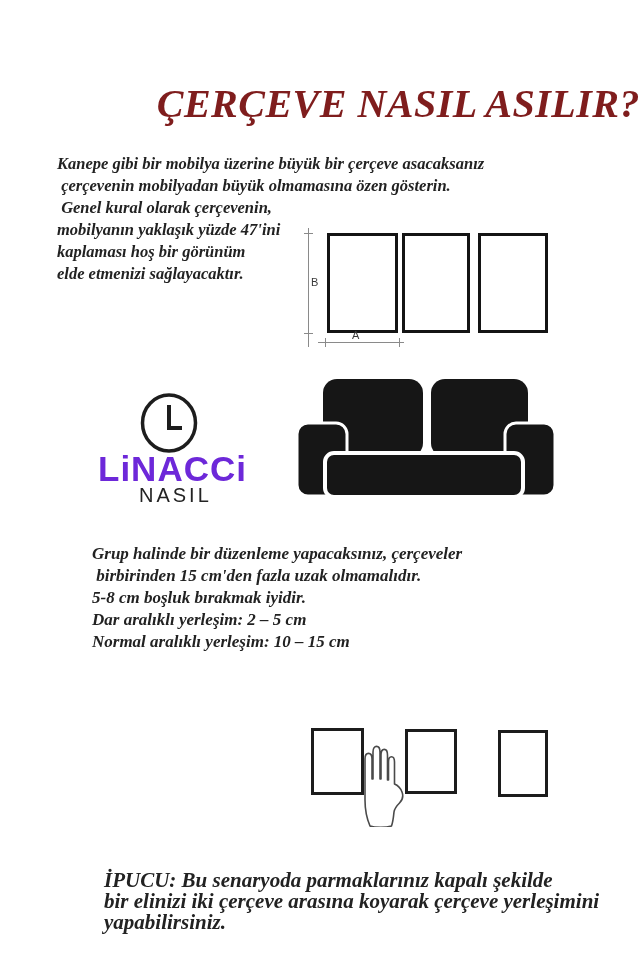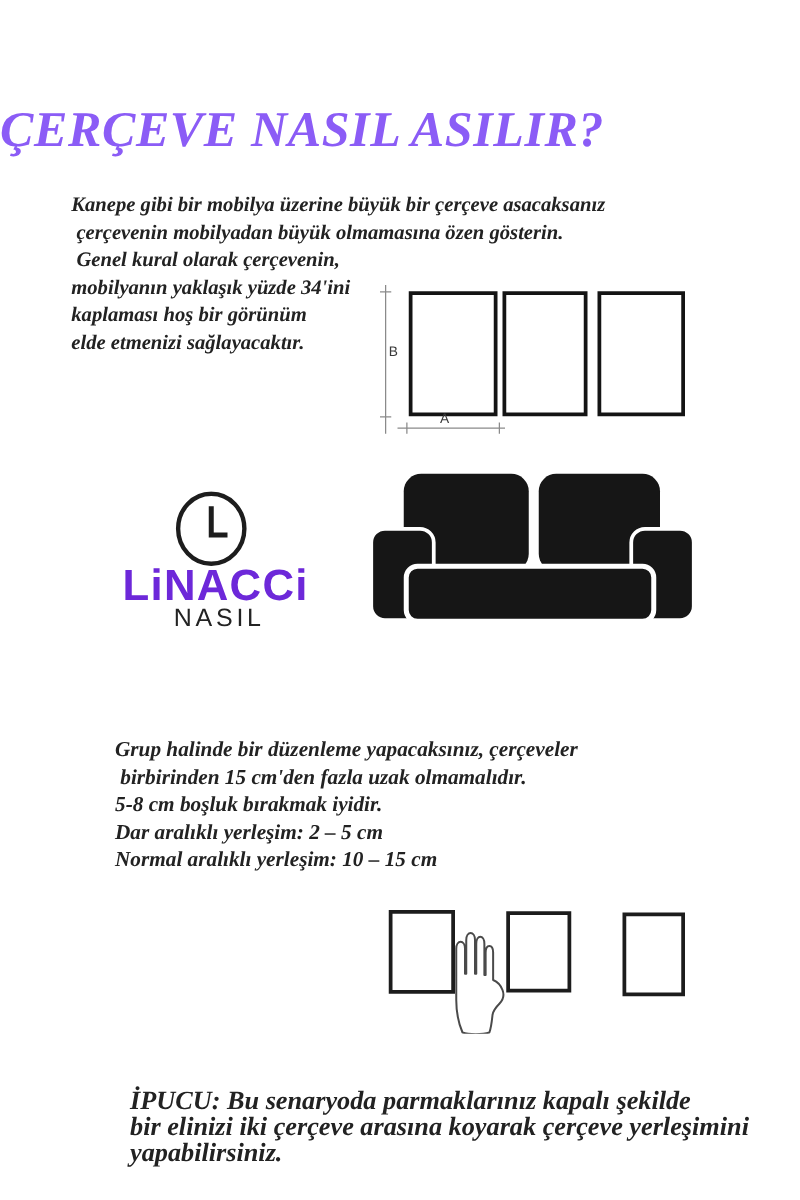--- a/index.html
+++ b/index.html
@@ -13,34 +13,34 @@
     width:640px;height:960px;
     margin:0 auto;
     background:var(--paper);
     overflow:hidden;
     font-family:"Liberation Serif", serif;
     color:var(--ink);
   }
   .abs{position:absolute;}
   .page-title{
     top:80px;left:0;width:640px;
-    text-align:left;
+    text-align:right;
     font-style:italic;font-weight:700;
     font-size:40px;line-height:48px;
     letter-spacing:0.5px;
-    color:#8b5cf6;
+    color:#7f1d1d;
     white-space:nowrap;
   }
   .body-text{
     font-style:italic;font-weight:700;
     white-space:pre-wrap;
     color:#222;
   }
   .intro-text{left:57px;top:153px;font-size:16.5px;line-height:22px;width:470px;}
-  .group-text{left:92px;top:543px;font-size:17px;line-height:22px;width:480px;margin-top:46px;}
+  .group-text{left:92px;top:543px;font-size:17px;line-height:22px;width:480px;}
   .tip-text{left:104px;top:870px;font-size:21px;line-height:21px;width:500px;font-style:italic;}
 
   
   .frame{
     background:#fff;
     border:3px solid #141414;
     box-sizing:border-box;
   }
   .frame-1{left:327px;top:233px;width:71px;height:100px;}
   .frame-2{left:402px;top:233px;width:68px;height:100px;}
@@ -91,21 +91,21 @@
 </head>
 <body>
 
 <div class="canvas">
 
   <div class="abs page-title">ÇERÇEVE NASIL ASILIR?</div>
 
   <div class="abs body-text intro-text">Kanepe gibi bir mobilya üzerine büyük bir çerçeve asacaksanız
  çerçevenin mobilyadan büyük olmamasına özen gösterin.
  Genel kural olarak çerçevenin,
-mobilyanın yaklaşık yüzde 34'ini
+mobilyanın yaklaşık yüzde 47'ini
 kaplaması hoş bir görünüm
 elde etmenizi sağlayacaktır.</div>
 
   <div>
     <div class="abs dim-line dim-b-line"></div>
     <div class="abs dim-line dim-b-tick-top"></div>
     <div class="abs dim-line dim-b-tick-bottom"></div>
     <div class="abs dim-label dim-label-b">B</div>
 
     <div class="abs frame frame-1"></div>

